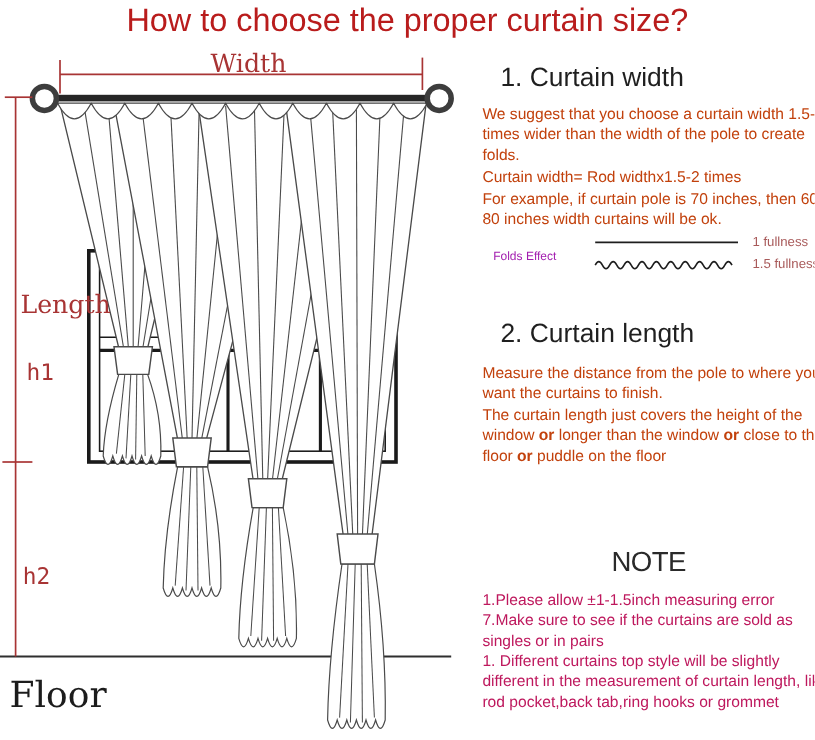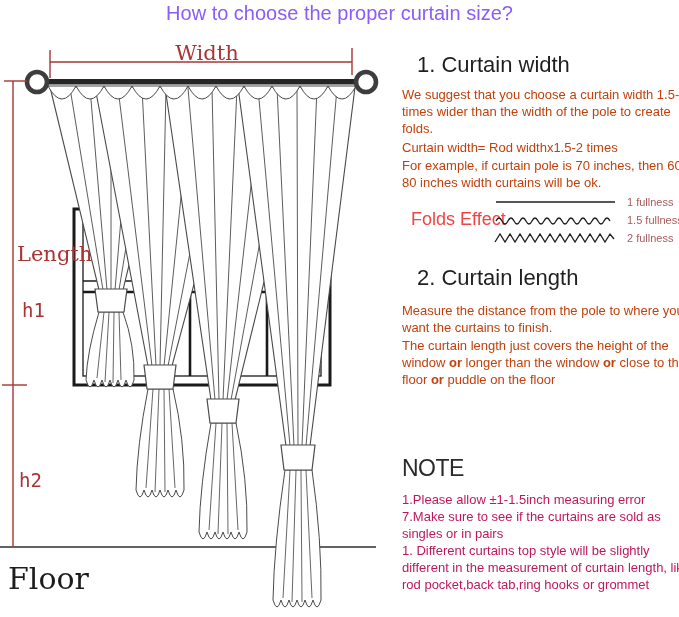--- a/index.html
+++ b/index.html
@@ -1,28 +1,28 @@
 <!DOCTYPE html>
 <html><head>
 <meta charset="utf-8">
 <style>
   html,body{margin:0;padding:0;background:#ffffff;}
   .page{position:relative;width:679px;height:617px;background:#fff;overflow:hidden;
         font-family:"Liberation Sans",sans-serif;color:#3a3a3a;}
   .title{position:absolute;top:2px;left:0;width:679px;text-align:center;margin:0;
-         font-size:20px;font-weight:400;color:#8b5cf6;letter-spacing:0;}
+         font-size:27px;font-weight:400;color:#b91c1c;letter-spacing:0;}
   .diagram-svg{position:absolute;top:0;left:0;}
   .col{position:absolute;left:374px;top:0;width:292px;height:444px;margin-left:28px;}
   .col p{margin:0;font-size:13px;line-height:17px;color:#c2410c;position:absolute;width:292px;}
   .h2{position:absolute;margin:0;font-weight:400;color:#1f1f1f;font-size:22px;padding-left:15px;width:277px;}
   .formula{font-weight:normal;font-size:13.5px;color:#1b1b1b;}
   .note-h{font-size:23px;padding-left:0;letter-spacing:-0.5px;color:#2a2a2a;}
   .notes{position:absolute;top:491px;left:0;width:292px;font-size:13px;line-height:17px;color:#be185d;}
   .folds{position:absolute;top:192px;left:0;width:292px;height:56px;}
-  .folds-label{position:absolute;left:9px;top:17px;font-size:18px;color:#ef4444;}
+  .folds-label{position:absolute;left:9px;top:17px;font-size:10px;color:#a21caf;}
   .fold-row{position:absolute;left:91px;height:18px;display:flex;align-items:center;}
   .fold-row .f-icon{width:126px;height:14px;flex:0 0 auto;}
   .fold-row .f-label{margin-left:8px;font-size:11px;color:#a85a5a;white-space:nowrap;}
   svg text{user-select:none;}
 </style>
 </head>
 <body>
 
 <div class="page">
 
@@ -152,32 +152,26 @@
           <line x1="3" y1="7" x2="122" y2="7" stroke="#1e1e1e" stroke-width="1.6"></line>
         </svg>
         <span class="f-label">1 fullness</span>
       </div>
       <div class="fold-row" style="top:19px;">
         <svg class="f-icon" viewBox="0 0 126 14">
           <path d="M3,8 q3,-6 6,0 t6,0 t6,0 t6,0 t6,0 t6,0 t6,0 t6,0 t6,0 t6,0 t6,0 t6,0 t6,0 t6,0 t6,0 t6,0 t6,0 t6,0 t6,0" fill="none" stroke="#1e1e1e" stroke-width="1.3"></path>
         </svg>
         <span class="f-label">1.5 fullness</span>
       </div>
-      <div class="fold-row" style="top:37px;">
-        <svg class="f-icon" viewBox="0 0 126 14">
-          <polyline points="2,11 7,3 12,11 17,3 22,11 27,3 32,11 37,3 42,11 47,3 52,11 57,3 62,11 67,3 72,11 77,3 82,11 87,3 92,11 97,3 102,11 107,3 112,11 117,3 121,8" fill="none" stroke="#1e1e1e" stroke-width="1.3"></polyline>
-        </svg>
-        <span class="f-label">2 fullness</span>
-      </div>
     </div>
 
     <h2 class="h2" style="top:265px;">2. Curtain length</h2>
     <p style="top:302px;">Measure the distance from the pole to where you want the curtains to finish.</p>
     <p style="top:337px;"><span>The curtain length just covers the height of the window </span><b>or</b><span> longer than the window </span><b>or</b><span> close to the floor </span><b>or</b><span> puddle on the floor</span></p>
 
-    <h2 class="h2 note-h" style="top:455px;">NOTE</h2>
+    <h2 class="h2 note-h" style="top:455px;text-align:center;">NOTE</h2>
     <div class="notes">
       <div>1.Please allow ±1-1.5inch measuring error</div>
       <div>7.Make sure to see if the curtains are sold as singles or in pairs</div>
       <div>1. Different curtains top style will be slightly different in the measurement of curtain length, like rod pocket,back tab,ring hooks or grommet</div>
     </div>
   </div>
 </div>
 
 </body></html>

